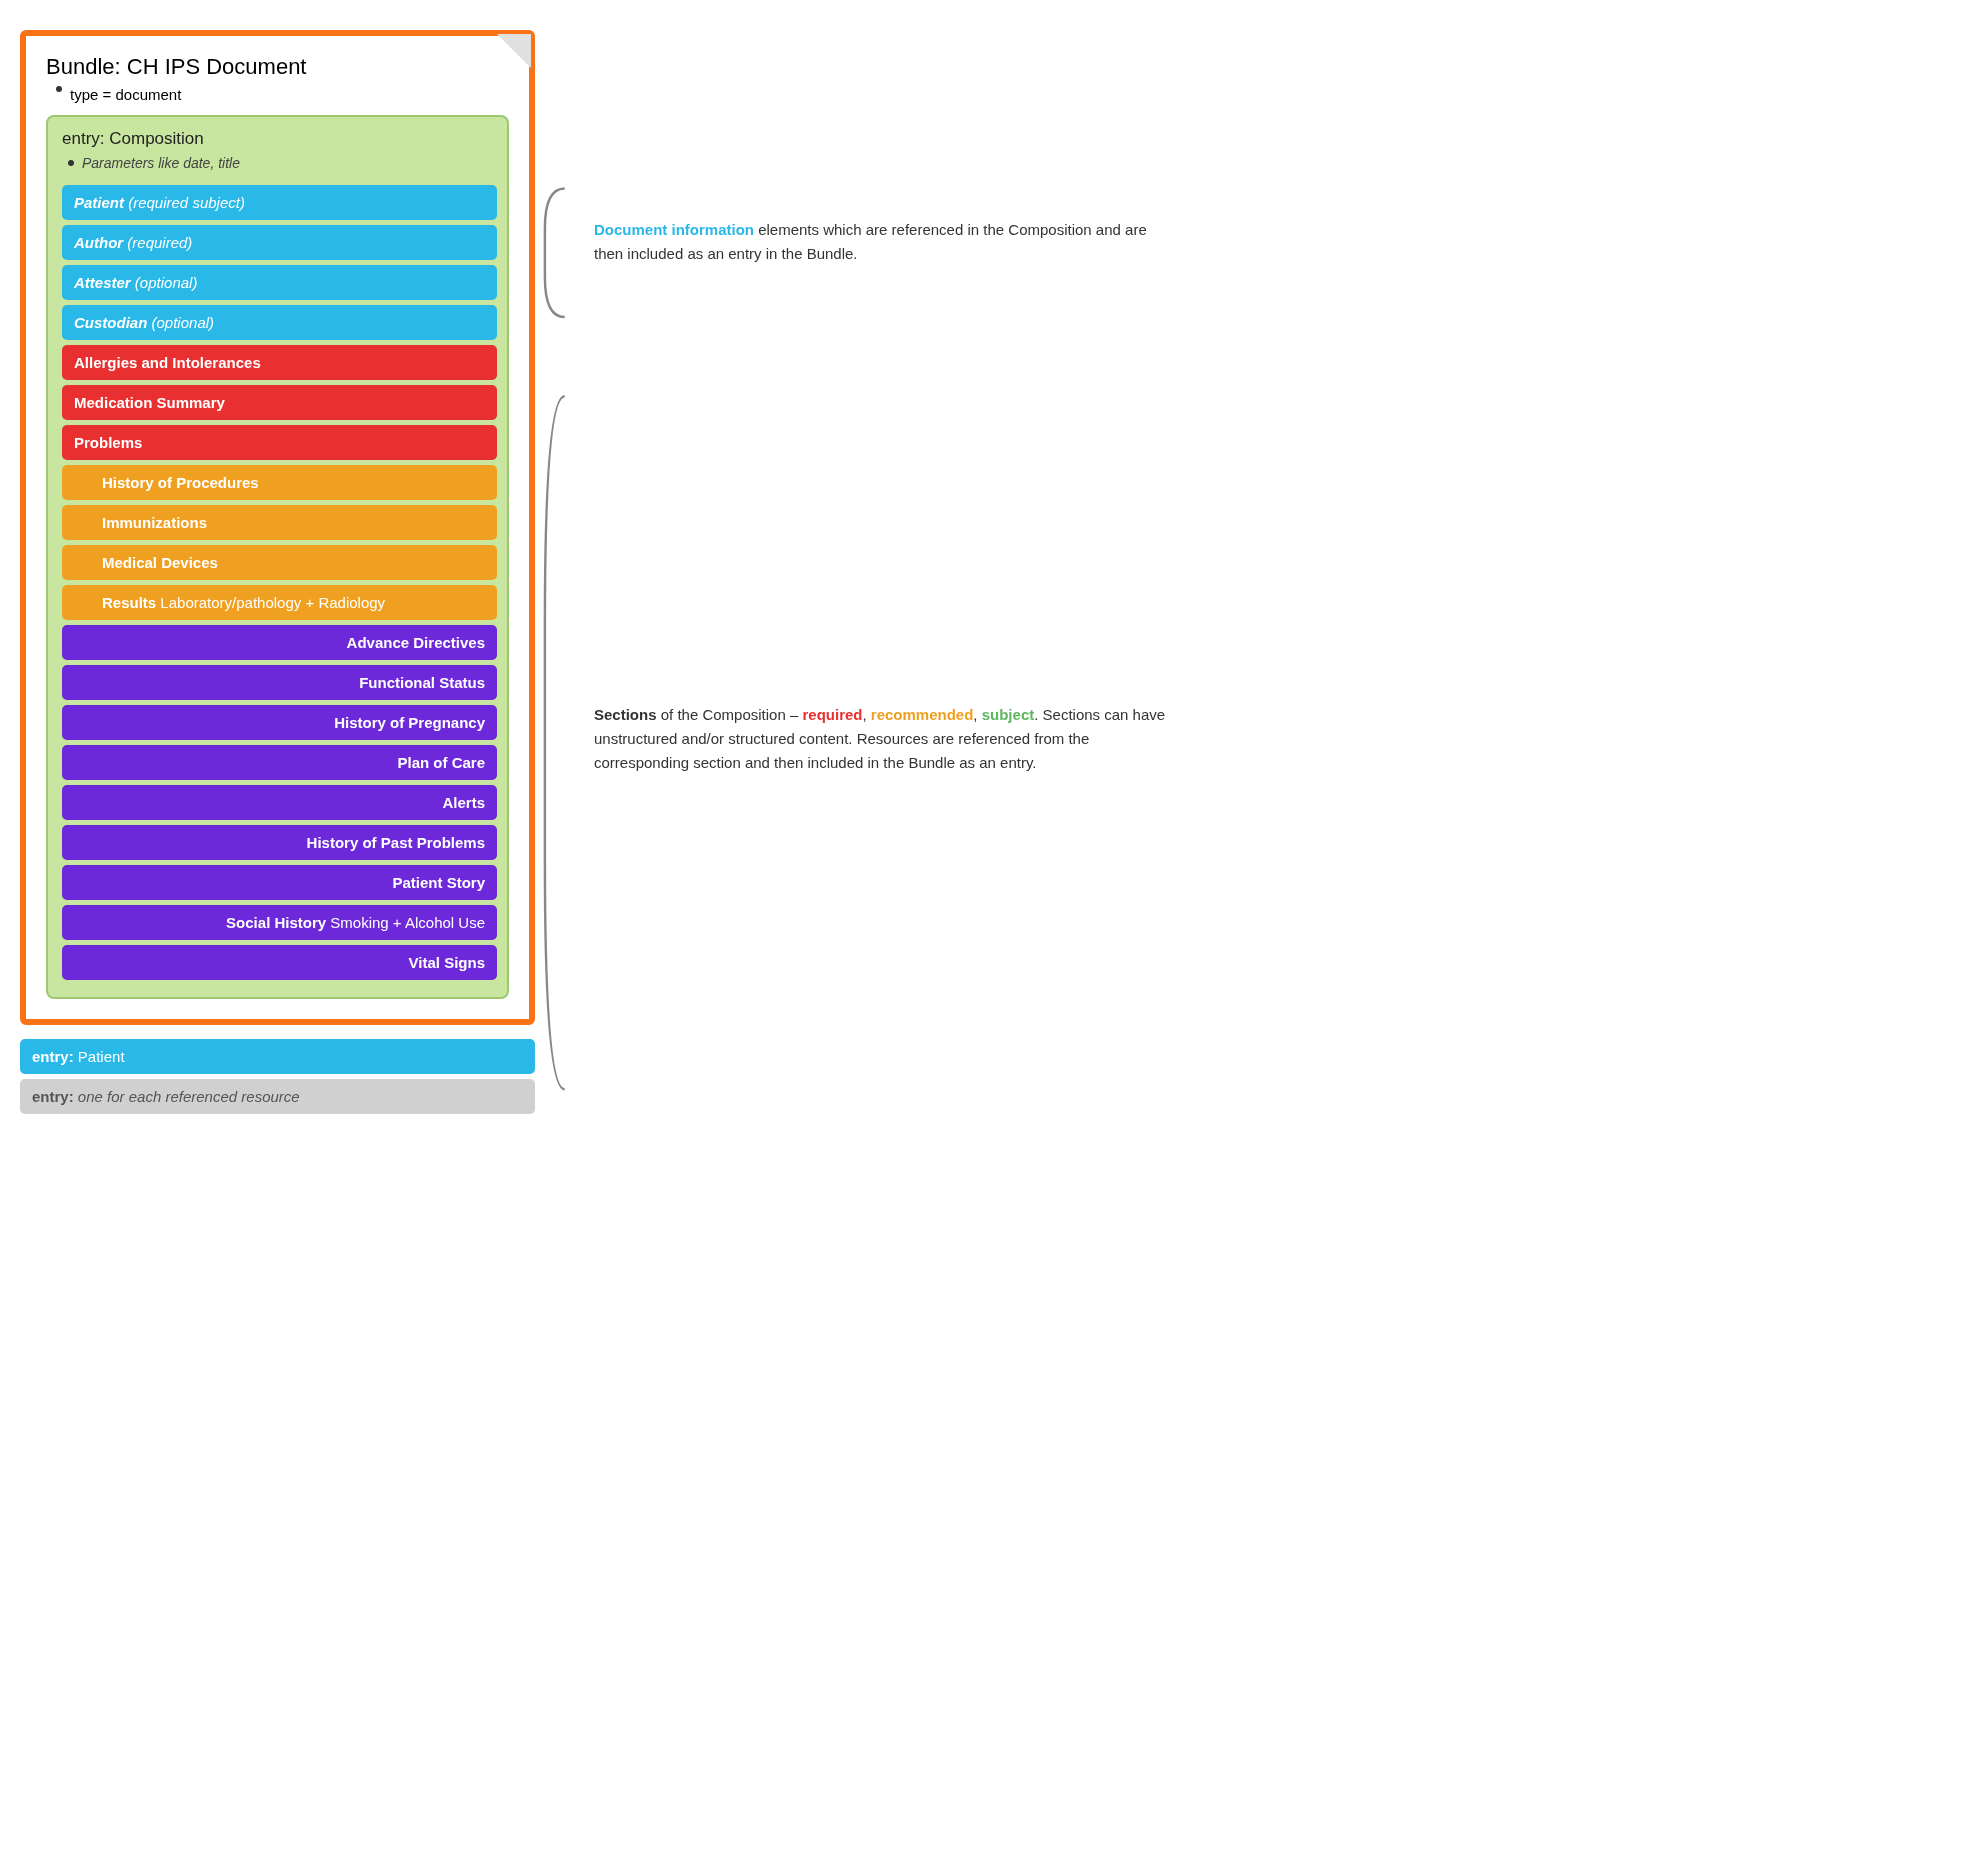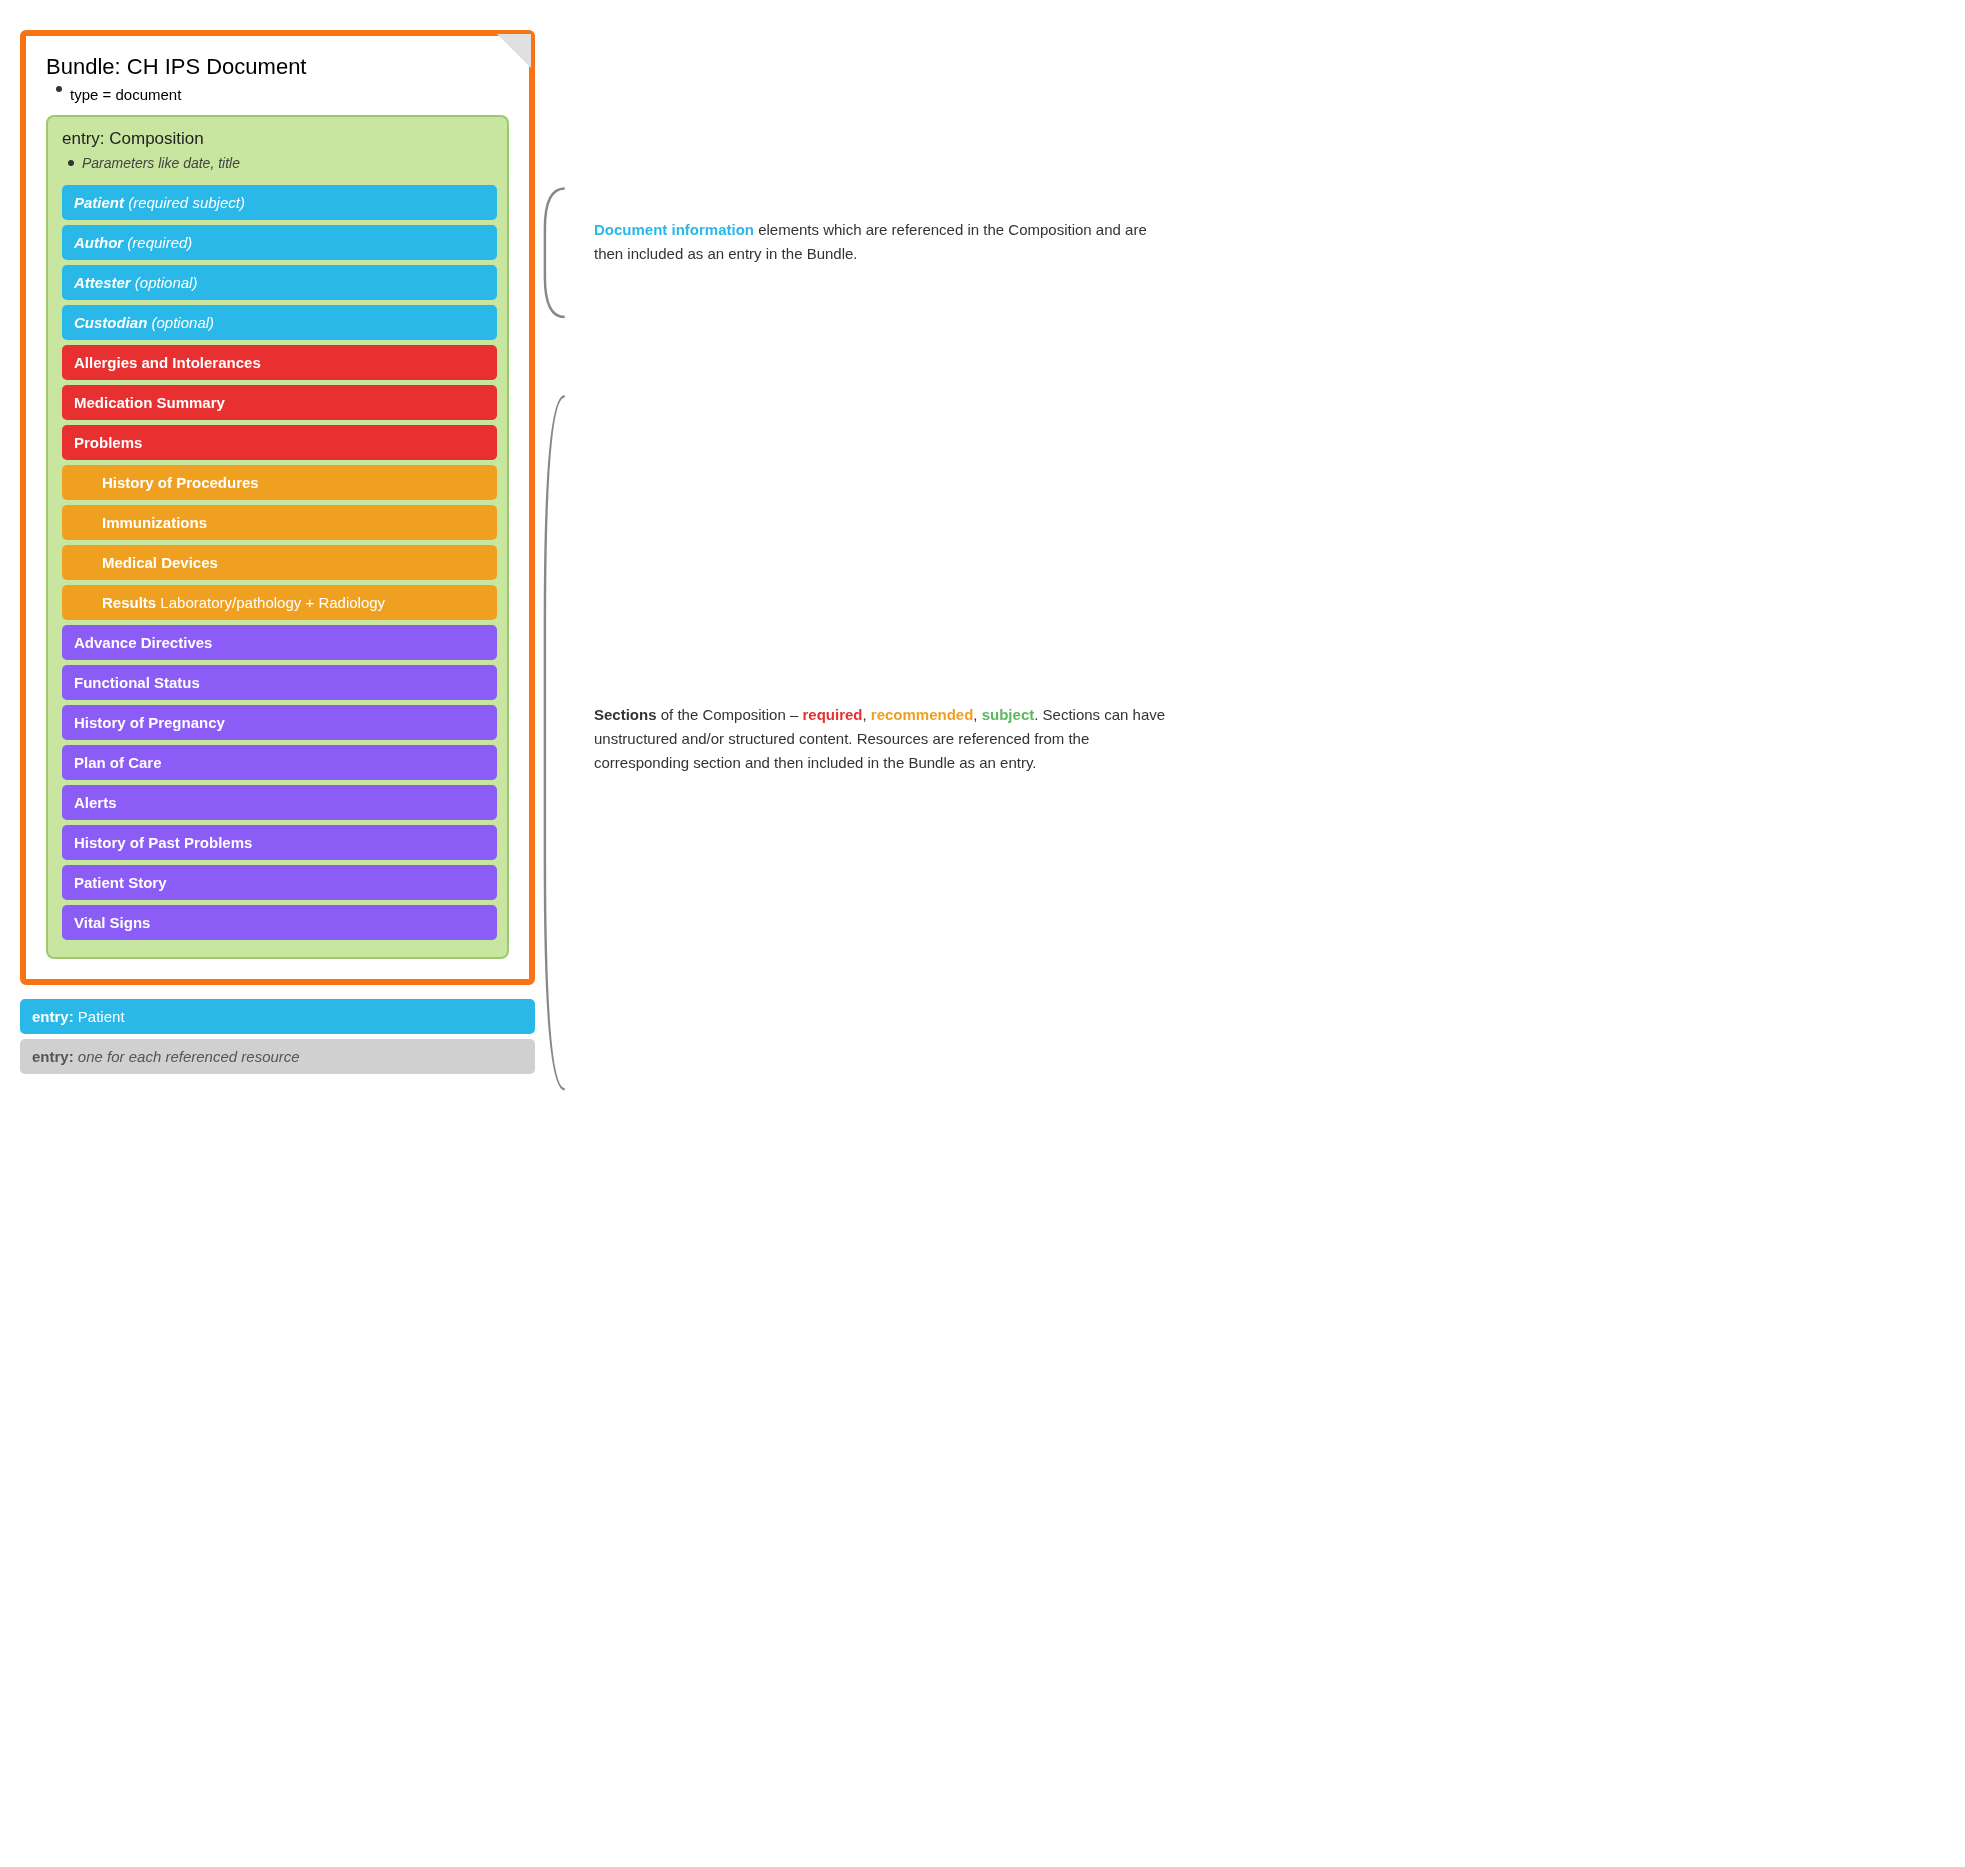--- a/index.html
+++ b/index.html
@@ -96,21 +96,21 @@
       margin-bottom: 5px;
       font-size: 15px;
       font-weight: bold;
       color: #fff;
       cursor: pointer;
     }
 
     .section-row.blue { background: #29b8e8; font-style: italic; }
     .section-row.red { background: #e83030; }
     .section-row.orange { background: #f0a020; padding-left: 40px; }
-    .section-row.green { background: #8b5cf6; }
+    .section-row.green { background: #6d28d9; text-align: right; }
 
     .section-row .normal-weight {
       font-weight: normal;
     }
 
     .entry-patient {
       background: #29b8e8;
       border-radius: 5px;
       padding: 9px 12px;
       margin-top: 8px;
@@ -245,20 +245,23 @@
       <div class="section-row green">
         <span>Alerts</span>
       </div>
       <div class="section-row green">
         <span>History of Past Problems</span>
       </div>
       <div class="section-row green">
         <span>Patient Story</span>
       </div>
       <div class="section-row green">
+        <span>Social History</span><span class="normal-weight"> Smoking + Alcohol Use</span>
+      </div>
+      <div class="section-row green">
         <span>Vital Signs</span>
       </div>
     </div>
 
   </div>
 
   <div class="entry-patient">
     <span class="label">entry:</span><span> Patient</span>
   </div>
 

